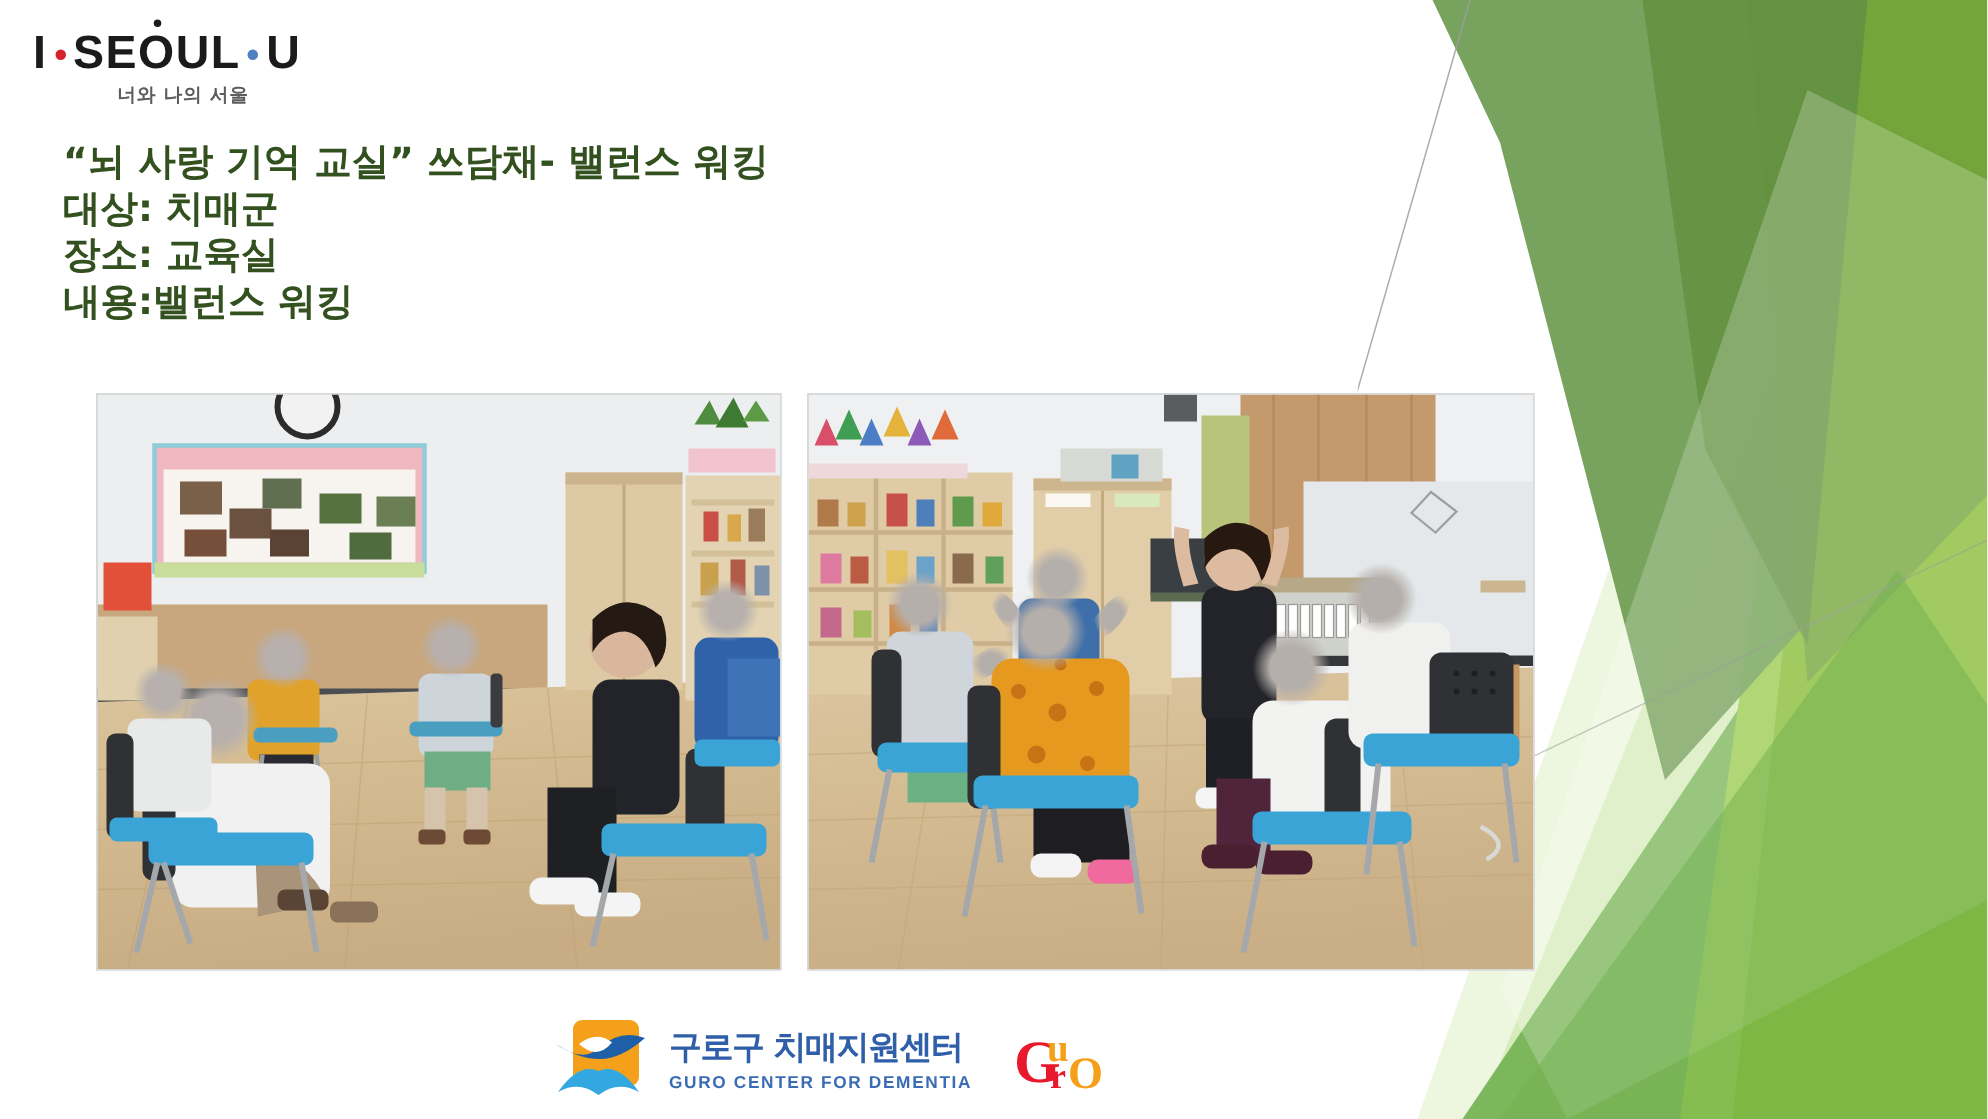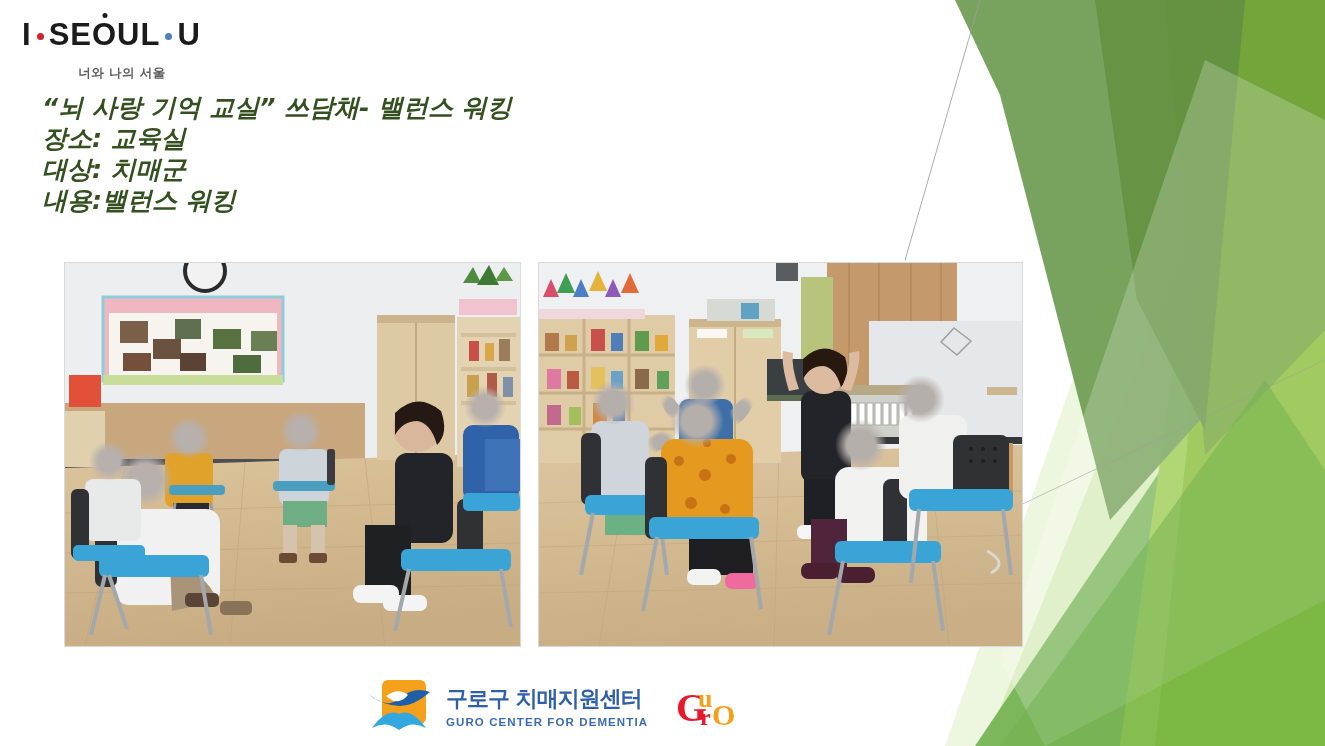--- a/index.html
+++ b/index.html
@@ -22,31 +22,31 @@
     font-weight:bold;font-size:31px;letter-spacing:1px;
     color:#1b1b1b;line-height:34px;white-space:nowrap;
     display:flex;align-items:center;
   }
   .seoul-word .dot{display:inline-block;width:7px;height:7px;border-radius:50%;margin:0 5px;position:relative;top:1px;}
   .dot-red{background:#d6202b;}
   .dot-blue{background:#4f7fc0;}
   .o-wrap{position:relative;display:inline-block;text-align:center;}
   .o-dot{position:absolute;left:50%;transform:translateX(-50%);top:-5px;width:5px;height:5px;border-radius:50%;background:#1b1b1b;}
   .seoul-sub{
-    margin-top:13px;text-align:center;width:200px;
+    margin-top:3px;text-align:center;width:200px;
     font-size:12.5px;font-weight:bold;color:#5d5d5d;letter-spacing:0.5px;
     font-family:"DejaVu Sans",sans-serif;
   }
 
   
   .textblock{position:absolute;left:42px;top:92px;color:#33501f;}
   .textblock .line{
     font-size:25px;line-height:31px;font-weight:600;
     font-family:"DejaVu Sans","Liberation Sans",sans-serif;
-    color:#33501f;white-space:nowrap;font-style:italic;
+    color:#33501f;white-space:nowrap;
   }
 
   
   .photo{position:absolute;overflow:hidden;background:#cfd4d8;border:1px solid #d9d9d9;}
   #photo-left{left:64px;top:262px;width:455px;height:383px;}
   #photo-right{left:538px;top:262px;width:483px;height:383px;}
   .photo svg{display:block;width:100%;height:100%;}
 
   
   .footer{position:absolute;left:368px;top:676px;height:58px;display:flex;align-items:center;gap:12px;}
@@ -100,22 +100,22 @@
         <span class="o-dot"></span>
       </span>
       <span class="dot dot-blue"></span>
       <span>U</span>
     </div>
     <div class="seoul-sub">너와 나의 서울</div>
   </div>
 
   <div class="textblock">
     <div class="line">“뇌 사랑 기억 교실” 쓰담채- 밸런스 워킹</div>
+    <div class="line">대상: 치매군</div>
     <div class="line">장소: 교육실</div>
-    <div class="line">대상: 치매군</div>
     <div class="line">내용:밸런스 워킹</div>
   </div>
 
   <div class="photo" id="photo-left">
     <svg viewBox="0 0 455 383" xmlns="http://www.w3.org/2000/svg">
       <defs>
         <linearGradient id="flL" x1="0" y1="0" x2="0.25" y2="1">
           <stop offset="0" stop-color="#dbc49c"></stop>
             <stop offset="0.5" stop-color="#d2b88e"></stop>
             <stop offset="1" stop-color="#c8ad84"></stop>

